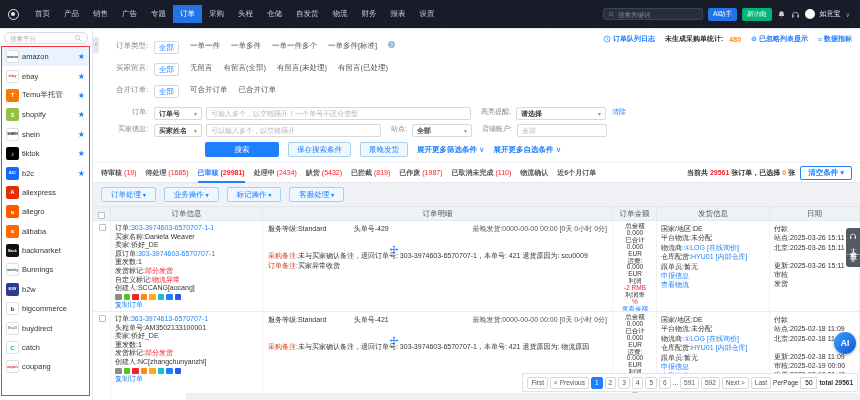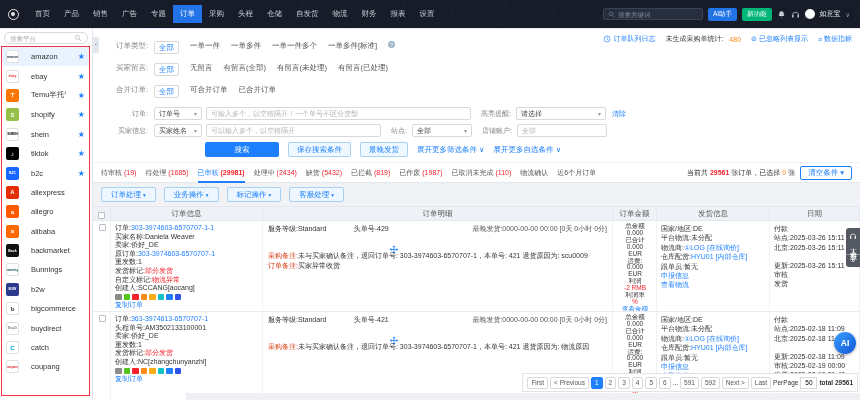--- a/index.html
+++ b/index.html
@@ -1,18 +1,18 @@
 <!DOCTYPE html>
 <html><head>
 <meta charset="utf-8">
 <style>
   *{margin:0;padding:0;box-sizing:border-box}
   html,body{width:860px;height:400px;overflow:hidden}
   body{font-family:"Liberation Sans","DejaVu Sans",sans-serif;font-size:8px;color:#333;background:#f0f2f5;position:relative}
-  i,em,b{font-style:normal;font-weight:normal}
+  i,em,b{font-style:normal;font-weight:bold}
   .lk{color:#1e80ff;cursor:pointer}
   .rd{color:#f5222d}
   .rl{color:#d4380d}
   .or{color:#fa8c16}
   
   .topbar{position:absolute;top:0;left:0;right:0;height:28px;background:#171c28;background-image:repeating-linear-gradient(115deg,rgba(255,255,255,.025) 0 1px,transparent 1px 46px);display:flex;align-items:center;color:#c6ccd8;z-index:30}
   .logo{width:11px;height:11px;border:1.5px solid #e8e8e8;border-radius:50%;margin:0 9px 0 8px;position:relative;flex:none}
   .logo i{position:absolute;left:2px;top:2px;width:4px;height:4px;background:#e8e8e8;border-radius:50%}
   .nav{display:flex}
   .nav-item{padding:0 7px;line-height:18px;font-size:7.5px;cursor:pointer;white-space:nowrap}
@@ -35,37 +35,37 @@
   .pagetab.active{color:#1e80ff;background:#e6f2ff}
   .tabbar-right{margin-left:auto;display:flex;align-items:center;gap:9px;padding-right:6px}
   .tb-link{display:flex;align-items:center;gap:2px;cursor:pointer;color:#555;white-space:nowrap}
   .tb-link i{color:#8c94a3;font-size:7px}
   
   .sidebar{position:absolute;top:29px;left:0;width:93px;bottom:0;background:#fff;border-right:1px solid #e4e7ed;z-index:5}
   .side-search{margin:3px 4px 0;border:1px solid #d9d9d9;border-radius:8px;height:12px;display:flex;align-items:center;justify-content:space-between;padding:0 5px}
   .side-search input{border:none;outline:none;width:62px;font-size:6.5px;color:#666;background:transparent}
   .side-search input::placeholder{color:#aaa}
   .plat-list{position:absolute;top:17px;left:1px;right:2px;bottom:4px;border:1.5px solid #f5313d;overflow:hidden;background:#fff}
-  .plat-item{height:19.4px;display:flex;align-items:center;padding:0 4px;gap:12px;cursor:pointer}
+  .plat-item{height:19.4px;display:flex;align-items:center;padding:0 4px;gap:3px;cursor:pointer}
   .plat-item.selected{background:#e8f3ff}
   .plat-icon{width:13px;height:13px;border-radius:2px;display:flex;align-items:center;justify-content:center;font-size:6px;font-weight:bold;flex:none;overflow:hidden}
   .plat-name{font-size:7.5px;color:#333;flex:1;white-space:nowrap;overflow:hidden}
   .star{color:#1e80ff;font-size:8px;flex:none}
   
   .main{position:absolute;left:93px;top:29px;right:0;bottom:0}
   .collapse-handle{position:absolute;left:0;top:8px;width:6px;height:16px;background:#e3e7ee;color:#8c94a3;font-size:7px;line-height:16px;text-align:center;border-radius:0 2px 2px 0;cursor:pointer;z-index:8}
   .filter-panel{background:#fff;padding:3px 8px 3px 10px;position:relative}
   .f-row{display:flex;align-items:flex-start;margin:9px 0;font-size:7.5px}
   .f-label{width:45px;text-align:right;color:#888;margin-right:6px;flex:none;white-space:nowrap}
   .f-opt{margin-right:11px;color:#555;cursor:pointer;white-space:nowrap}
   .f-opt.sel{color:#1e80ff}
   .qmark{width:7px;height:7px;border-radius:50%;background:#9fb6c9;color:#fff;font-size:5px;display:inline-flex;align-items:center;justify-content:center;cursor:pointer}
   .panel-links{position:absolute;top:5px;right:8px;display:flex;gap:10px;font-size:7px;align-items:center}
   .panel-links .pl{display:flex;align-items:center;gap:2px;white-space:nowrap}
-  .form-row{display:flex;align-items:center;margin:4px 0;font-size:7px}
+  .form-row{display:flex;margin:4px 0;font-size:7px}
   .f-label2{margin:0 5px 0 10px;color:#888;white-space:nowrap}
   .sel{border:1px solid #d9d9d9;background:#fff;height:13px;display:flex;align-items:center;justify-content:space-between;padding:0 4px;border-radius:2px;color:#444;cursor:pointer;flex:none}
   .sel i{color:#999;font-size:6px;margin-left:3px}
   .inp{border:1px solid #d9d9d9;height:13px;padding:0 4px;border-radius:2px;background:#fff;font-size:7px;color:#555;outline:none;flex:none}
   .inp::placeholder{color:#b5b5b5}
   .w48{width:48px}.w265{width:265px}.w90{width:90px}.w60{width:60px}.w175{width:175px}
   .btn-row{display:flex;align-items:center;gap:9px;margin:5px 0 2px 102px;font-size:7.5px}
   .btn-primary{background:#1e80ff;color:#fff;border:none;width:74px;height:15px;border-radius:2px;font-size:7.5px;cursor:pointer}
   .btn-light{border:1px solid #a8d0f0;color:#1e80ff;background:#f0f8ff;height:15px;padding:0 8px;border-radius:2px;font-size:7.5px;cursor:pointer}
   .more-link{color:#1e80ff;cursor:pointer;white-space:nowrap}

